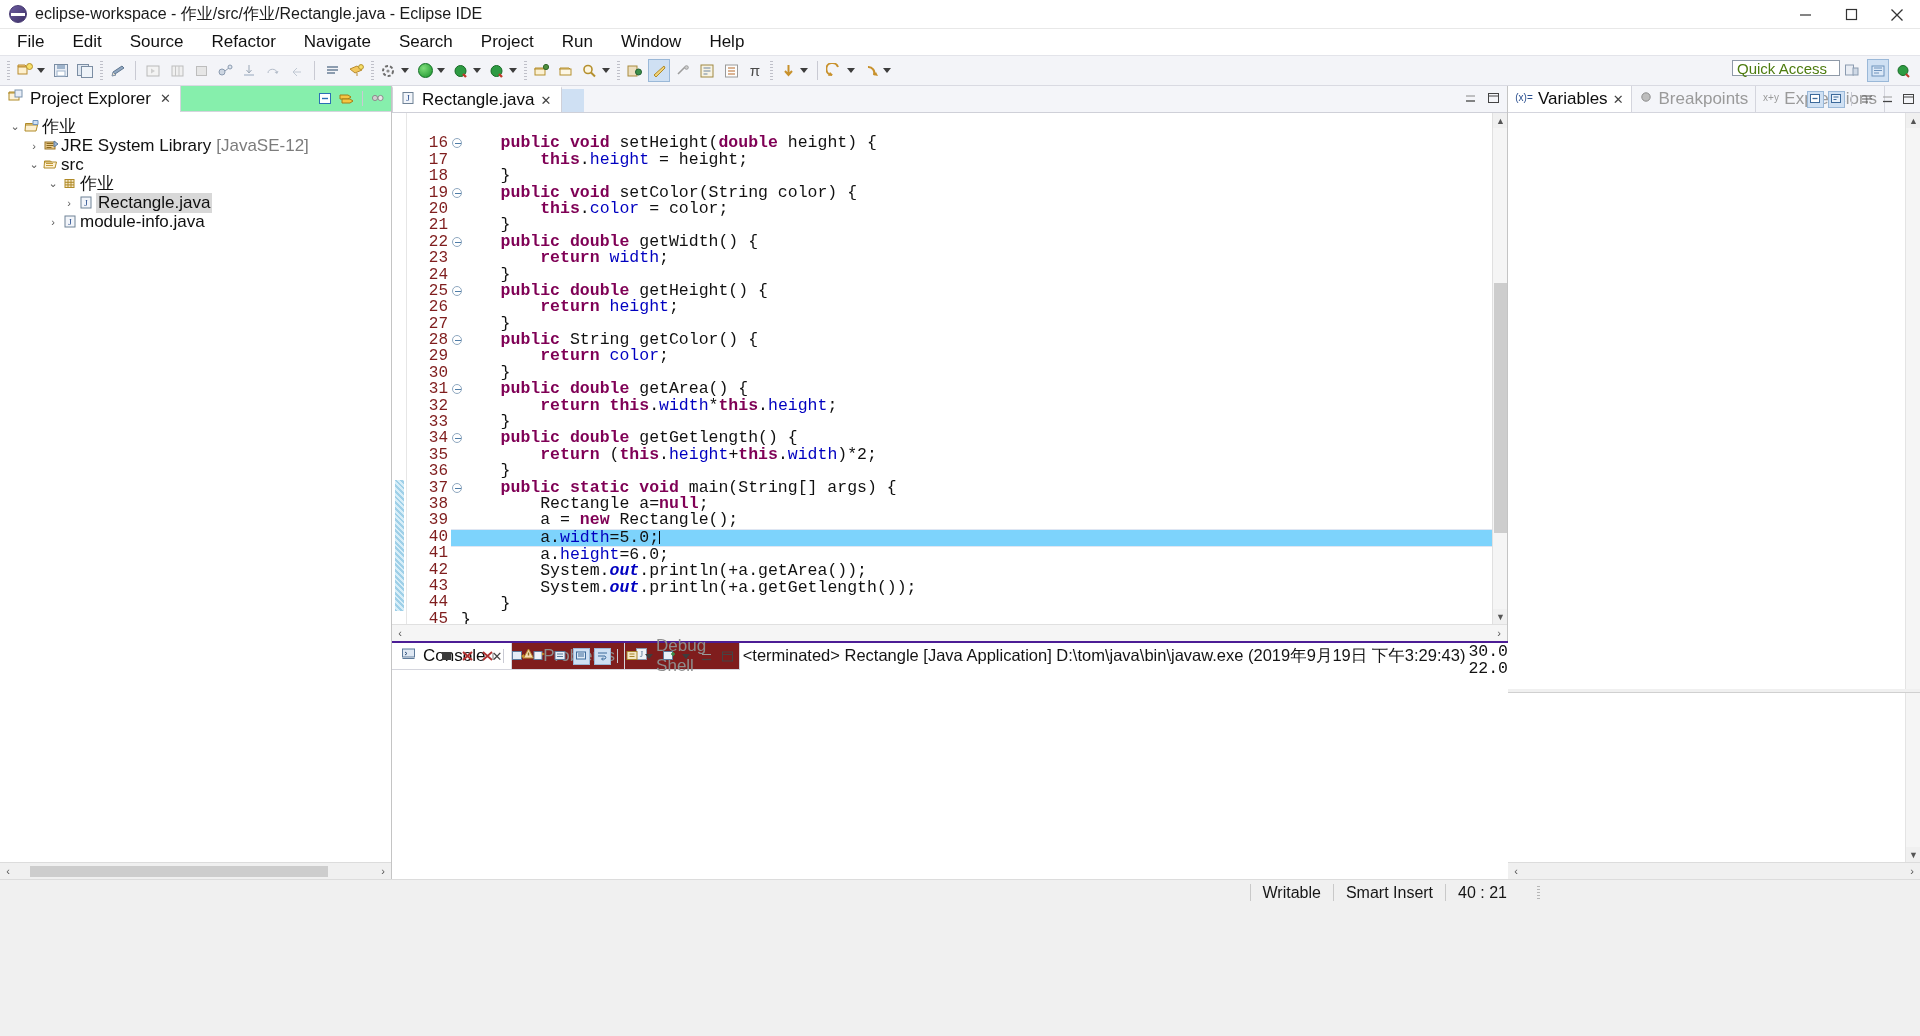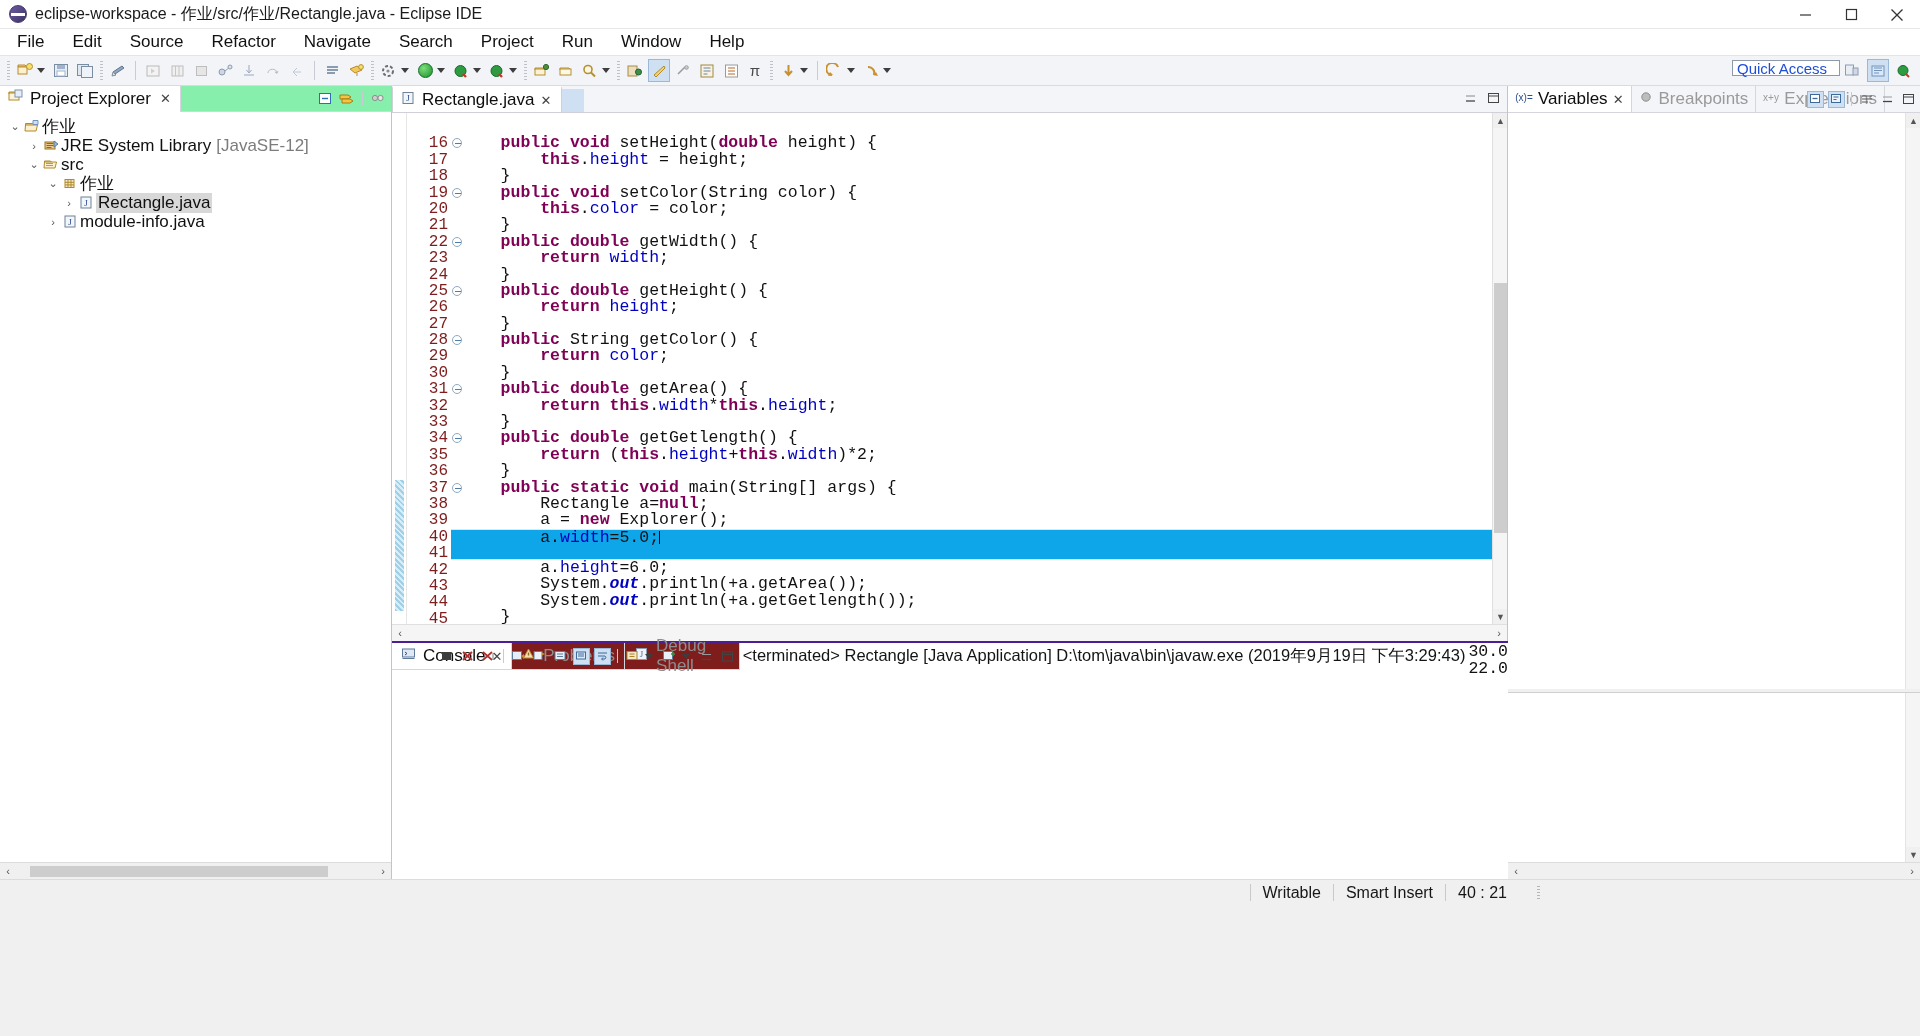--- a/index.html
+++ b/index.html
@@ -58,21 +58,21 @@
   }
   .tb-sep { width:1px;height:19px;background:#c9cad3;margin:0 5px; }
   .tb-dot { width:3px;height:19px;margin:0 3px;
     background:repeating-linear-gradient(to bottom,#bfc0c9 0 1px,transparent 1px 3px);}
   .caret { width:0;height:0;border-left:4px solid transparent;border-right:4px solid transparent;
     border-top:5px solid #3d3d3d;margin:0 4px 0 0; }
   .circ { width:15px;height:15px;border-radius:50%; }
   .g-run{background:radial-gradient(circle at 35% 32%,#7ede7a,#17902a);border:1px solid #0e6e21;}
   #quick-access {
     position:absolute; right:80px; top:4px; height:16px; width:108px;
-    border:1px solid #8f9aa8; background:#fff; font-size:15px; color:#1d4ed8;
+    border:1px solid #8f9aa8; background:#fff; font-size:15px; color:#4d7c0f;
     padding:1px 4px; display:flex; align-items:center;
   }
   .tb-right { position:absolute; right:4px; top:3px; display:flex; align-items:center; gap:2px;}
 
   
   #main { display:flex; height:793px; background:#f0f0f0; }
 
   
   #left { width:392px; background:#fff; display:flex; flex-direction:column;
           border-right:1px solid #c4c4c4; }
@@ -118,22 +118,22 @@
     background:repeating-linear-gradient(45deg,#9fd0e8 0 2px,#d7eef8 2px 4px); }
   #gutter { width:44px; flex:0 0 44px; background:#fff; text-align:right;
             color:#7f1d1d; font-size:16px; padding-top:6px; }
   .gline { height:16.4px; line-height:16.4px; padding-right:3px; position:relative; }
   .fold { position:absolute; right:-11px; top:3px; width:10px;height:10px;
           border:1px solid #8fa8c0; border-radius:50%; background:#fff; }
   .fold:after{content:"";position:absolute;left:2px;top:4px;width:6px;height:1px;background:#4f7da8;}
   #code { flex:1; padding-top:6px; font-size:16.5px; position:relative; overflow:hidden;
           color:#111; }
   .cline { height:16.4px; line-height:16.4px; white-space:pre; padding-left:10px; }
-  .cline.cur { background:#0ea5e9; border-top:1px solid #dfe6f2; border-bottom:1px solid #dfe6f2;
-               height:31px; line-height:15px;}
+  .cline.cur { background:#7dd3fc; border-top:1px solid #dfe6f2; border-bottom:1px solid #dfe6f2;
+               height:18px; line-height:15px;}
   .kw { color:#7f0055; font-weight:bold; }
   .fld { color:#0000c0; }
   .stat { color:#0000c0; font-style:italic; font-weight:bold; }
   .caretbar{display:inline-block;width:1px;height:13px;background:#000;vertical-align:-2px;}
   #ed-vscroll { position:absolute; right:0; top:0; width:15px; height:100%; background:#f5f5f5;
                 border-left:1px solid #e0e0e0;}
   .vs-up,.vs-dn{width:15px;height:15px;display:flex;align-items:center;justify-content:center;
                 font-size:9px;color:#555;background:#f0f0f0;}
   .vs-dn{position:absolute;bottom:0;}
   #ed-vthumb{position:absolute;left:1px;top:170px;width:13px;height:250px;background:#cdcdcd;}
@@ -637,21 +637,21 @@
             <div class="cline"><span>        </span><span class="kw">return </span><span class="fld">color</span><span>;</span></div>
             <div class="cline"><span>    }</span></div>
             <div class="cline"><span>    </span><span class="kw">public double </span><span>getArea() {</span></div>
             <div class="cline"><span>        </span><span class="kw">return </span><span class="kw">this</span><span>.</span><span class="fld">width</span><span>*</span><span class="kw">this</span><span>.</span><span class="fld">height</span><span>;</span></div>
             <div class="cline"><span>    }</span></div>
             <div class="cline"><span>    </span><span class="kw">public double </span><span>getGetlength() {</span></div>
             <div class="cline"><span>        </span><span class="kw">return </span><span>(</span><span class="kw">this</span><span>.</span><span class="fld">height</span><span>+</span><span class="kw">this</span><span>.</span><span class="fld">width</span><span>)*2;</span></div>
             <div class="cline"><span>    }</span></div>
             <div class="cline"><span>    </span><span class="kw">public static void </span><span>main(String[] args) {</span></div>
             <div class="cline"><span>        Rectangle a=</span><span class="kw">null</span><span>;</span></div>
-            <div class="cline"><span>        a = </span><span class="kw">new </span><span>Explorer();</span></div>
+            <div class="cline"><span>        a = </span><span class="kw">new </span><span>Rectangle();</span></div>
             <div class="cline cur"><span>        a.</span><span class="fld">width</span><span>=5.0;</span><span class="caretbar"></span></div>
             <div class="cline"><span>        a.</span><span class="fld">height</span><span>=6.0;</span></div>
             <div class="cline"><span>        System.</span><span class="stat">out</span><span>.println(+a.getArea());</span></div>
             <div class="cline"><span>        System.</span><span class="stat">out</span><span>.println(+a.getGetlength());</span></div>
             <div class="cline"><span>    }</span></div>
             <div class="cline"><span>}</span></div>
           </div>
 
         <div id="ed-vscroll">
           <div class="vs-up">▲</div>

